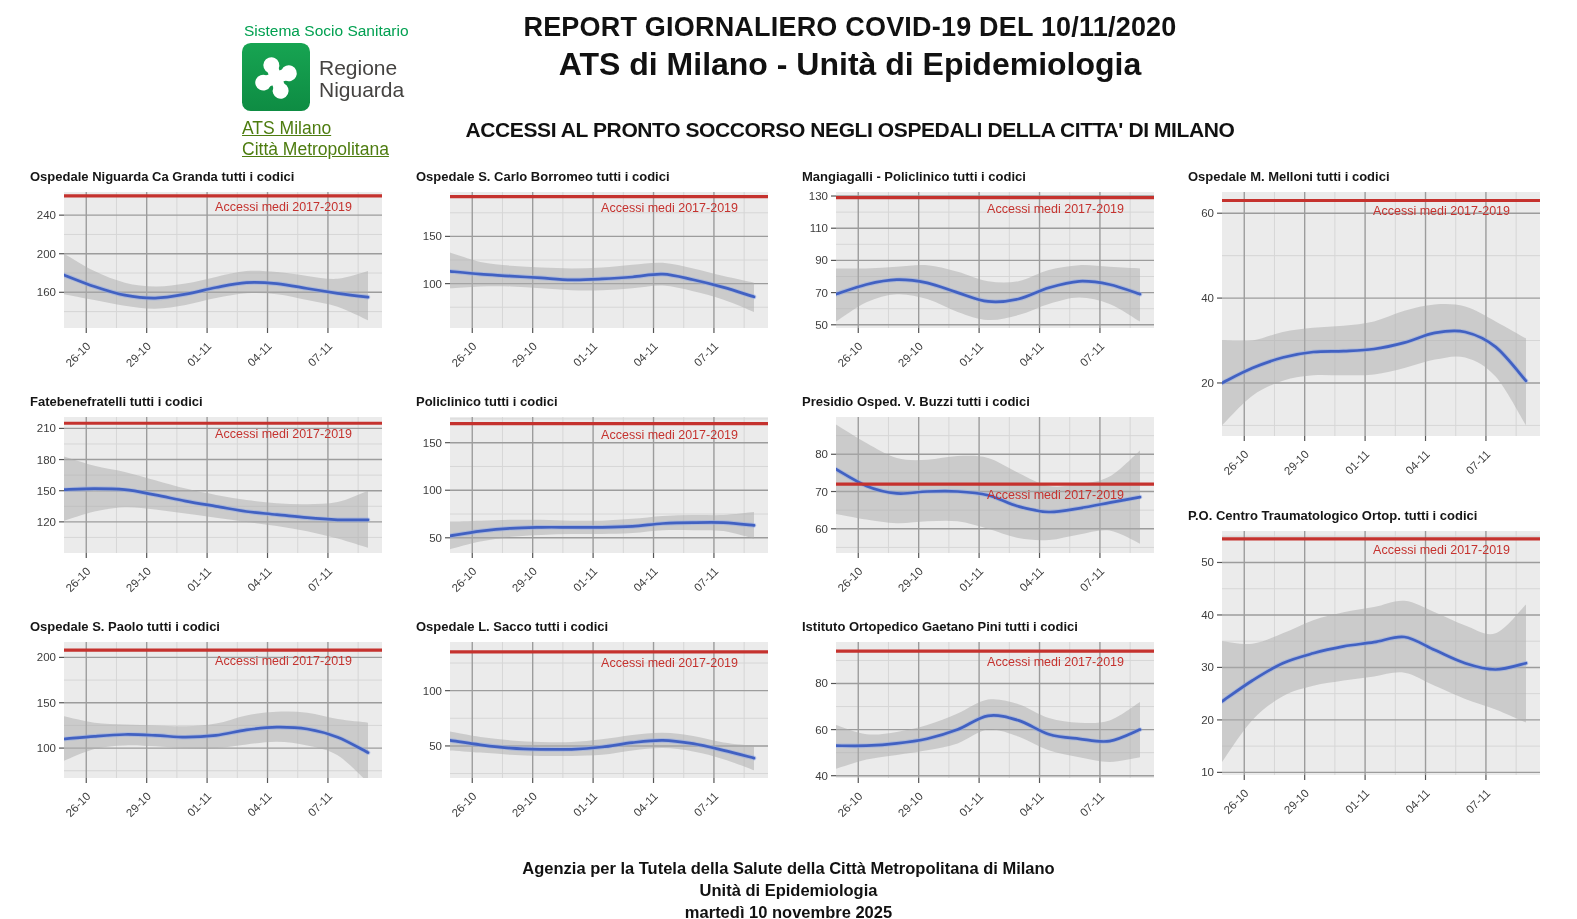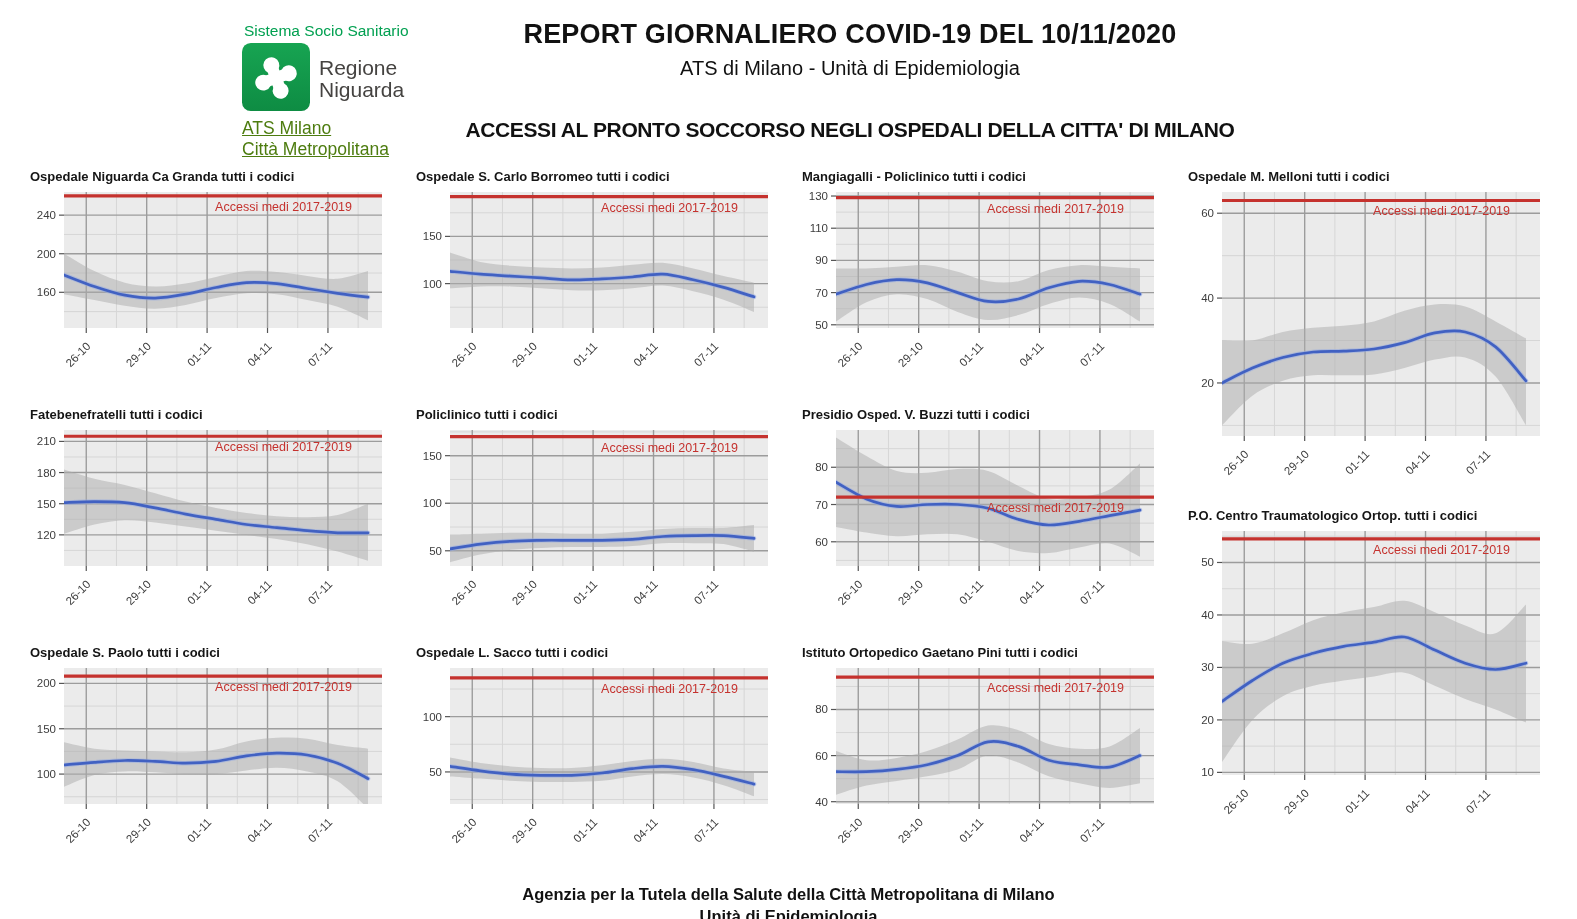--- a/index.html
+++ b/index.html
@@ -7,28 +7,28 @@
   .page{width:1577px;height:919px;position:relative;background:#fff;overflow:hidden;}
 
   
   header{position:relative;height:162px;}
   .logo-block{position:absolute;left:242px;top:6px;}
   .sss{color:#00A050;font-size:15.5px;margin:16px 0 3px 2px;font-weight:500;}
   .logo-row{display:flex;align-items:center;gap:9px;}
   .brand{font-size:21px;color:#454341;line-height:1.04;font-weight:500;}
   .ats{color:#4d7c0f;font-size:17.5px;line-height:1.18;margin-top:3px;font-weight:500;text-decoration:underline;}
   .titles{position:absolute;left:415px;width:870px;top:12px;text-align:center;}
-  .t1{font-size:27px;font-weight:bold;margin:7px;letter-spacing:.2px;}
-  .t2{font-size:20px;font-weight:normal;margin:3px 0 0;text-align:center;}
+  .t1{font-size:27px;font-weight:bold;margin:0;letter-spacing:.2px;}
+  .t2{font-size:32px;font-weight:bold;margin:3px 0 0;text-align:center;}
   .section-title{position:absolute;left:415px;width:870px;top:118px;text-align:center;
     font-size:21px;font-weight:bold;letter-spacing:-0.4px;}
 
   
   main.grid{display:flex;gap:24px;margin:4px 26px 0 26px;}
-  .col{display:flex;flex-direction:column;gap:20px;}
+  .col{display:flex;flex-direction:column;gap:7px;}
   .col.tallcol{gap:13px;}
   figure.chart{margin:0;padding:0;}
 
   
   .ct{font-weight:bold;font-size:13px;fill:#151515;}
   .yt{font-size:11.5px;fill:#3d3d3d;}
   .xt{font-size:11.5px;fill:#3d3d3d;}
   .rl{font-size:12.5px;}
 
   footer{text-align:center;font-weight:bold;font-size:16.5px;line-height:1.32;margin-top:24px;}

